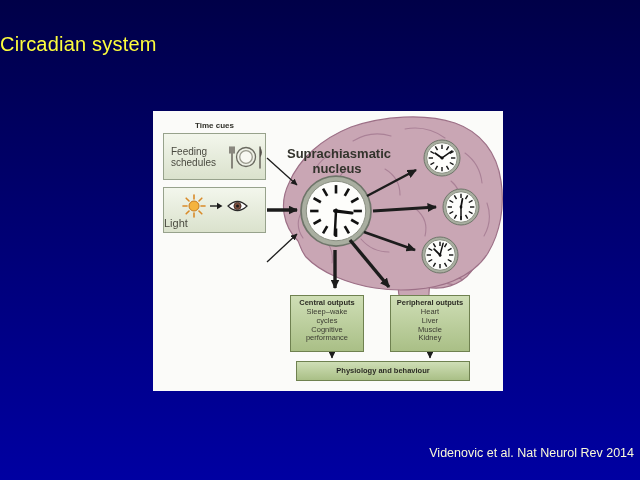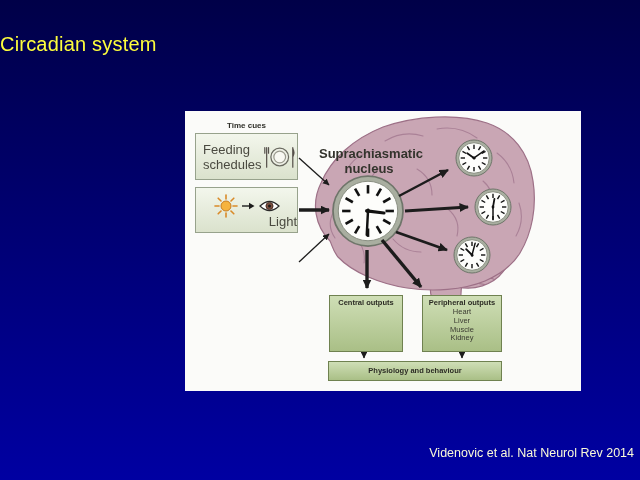--- a/index.html
+++ b/index.html
@@ -11,56 +11,55 @@
   .slide-title{
     position:absolute;left:0;top:33px;width:100%;
     font-size:20px;letter-spacing:.2px;
     color:var(--title-text,#fdfd3c);
   }
   .citation{
     position:absolute;right:6px;top:446px;
     font-size:12.5px;color:var(--citation-text,#fafad8);
   }
   .panel{
-    position:absolute;left:153px;top:111px;width:396px;height:280px;
+    position:absolute;left:153px;top:111px;width:350px;height:280px;
     background:var(--panel-background,#fbfbf9);
-    margin-left:32px;
   }
   .panel svg.diagram{position:absolute;left:0;top:0;width:350px;height:280px;}
   .brain{fill:var(--brain-fill,#c9a6b4);stroke:var(--brain-outline,#9d7087);stroke-width:1.2;}
   .gyri{fill:none;stroke:#a57b92;stroke-width:1.1;stroke-linecap:round;opacity:.85;}
   .cbl-stripe{stroke:#9d7087;stroke-width:1;fill:none;}
   .arrow{stroke:var(--arrow,#1c1c1c);}
   .lbl{position:absolute;color:#3d3d35;line-height:1.15;}
   .time-cues{left:10px;top:10px;width:103px;text-align:center;font-weight:bold;font-size:8px;color:#2f2f28;}
   .scn{left:134px;top:36px;width:100px;text-align:center;font-weight:bold;font-size:13px;color:#33332c;white-space:pre-line;}
   .inbox{
     position:absolute;left:10px;width:103px;height:46px;box-sizing:border-box;
     background:var(--input-box-fill,#e9efdd);
     background-image:linear-gradient(rgba(255,255,255,.45),rgba(90,110,60,.10));
     border:1px solid var(--input-box-border,#97a28c);
   }
   .inbox.feeding{top:22px;height:47px;display:flex;align-items:center;}
   .inbox.light{top:76px;}
   .inbox.activity{top:129px;display:flex;align-items:center;}
-  .inbox .txt{font-size:13px;color:#4a4a40;white-space:pre-line;}
+  .inbox .txt{font-size:10px;color:#4a4a40;white-space:pre-line;}
   .feeding .txt{padding-left:7px;flex:1;}
   .activity .txt{flex:1;text-align:center;padding-right:12px;}
   .light-row{position:absolute;left:0;top:6px;width:100%;display:flex;justify-content:center;align-items:center;gap:4px;}
-  .light-label{position:absolute;left:0;bottom:3px;width:100%;text-align:right;font-size:13px;color:#4a4a40;}
+  .light-label{position:absolute;left:0;bottom:3px;width:100%;text-align:left;font-size:11px;color:#4a4a40;}
   .outbox{
     position:absolute;box-sizing:border-box;text-align:center;
     background:var(--output-box-fill,#bad096);
     background-image:linear-gradient(rgba(255,255,255,.30),rgba(50,70,20,.12));
     border:1px solid var(--output-box-border,#6f8150);
     font-size:7.5px;color:#3c3c32;line-height:1.18;
   }
   .outbox .hd{font-weight:bold;color:#2c2c24;margin-top:3px;}
   .outbox .body{white-space:pre-line;}
-  .outbox.central{left:144px;top:184px;width:74px;height:57px;}
+  .outbox.central{left:137px;top:184px;width:74px;height:57px;}
   .outbox.peripheral{left:237px;top:184px;width:80px;height:57px;}
   .outbox.physio{left:143px;top:250px;width:174px;height:20px;display:flex;align-items:center;justify-content:center;font-weight:bold;color:#2c2c24;}
 </style>
 </head>
 <body>
 
 <div class="slide-title">Circadian system</div>
 
 <div class="panel">
 
@@ -244,20 +243,24 @@
     </div>
     <div class="light-label">Light</div>
   </div>
 
 
   <div class="lbl scn">Suprachiasmatic
 nucleus</div>
 
   <div class="outbox central">
     <div class="hd">Central outputs</div>
+    <div class="body">Sleep–wake
+cycles
+Cognitive
+performance</div>
   </div>
 
   <div class="outbox peripheral">
     <div class="hd">Peripheral outputs</div>
     <div class="body">Heart
 Liver
 Muscle
 Kidney</div>
   </div>
 

